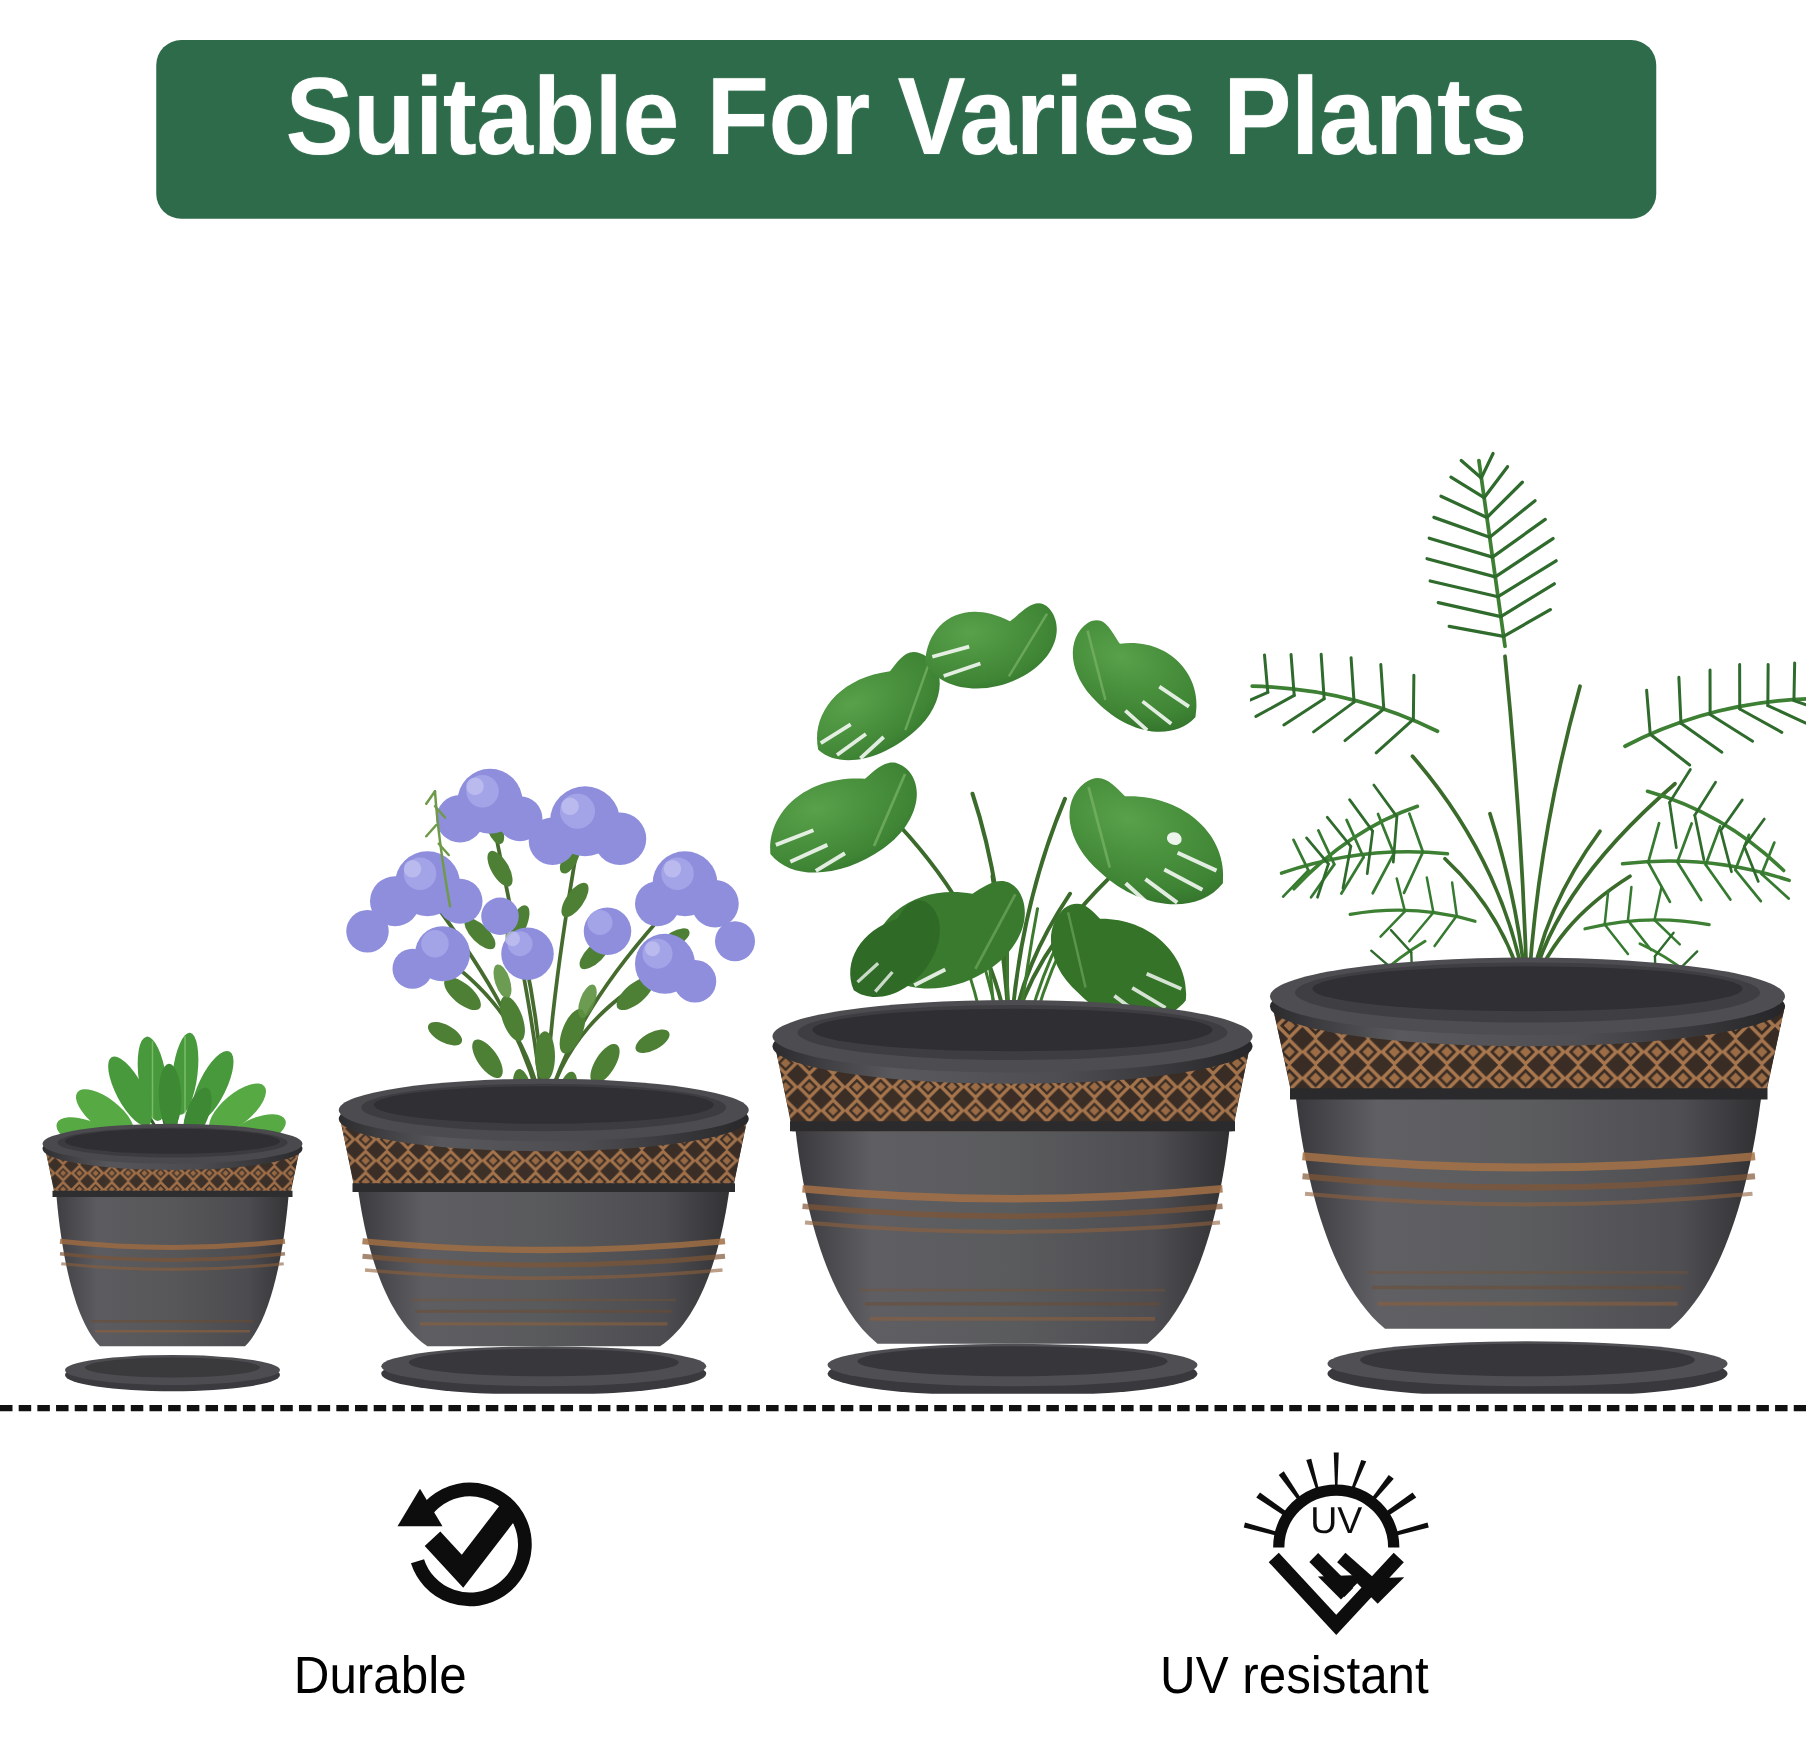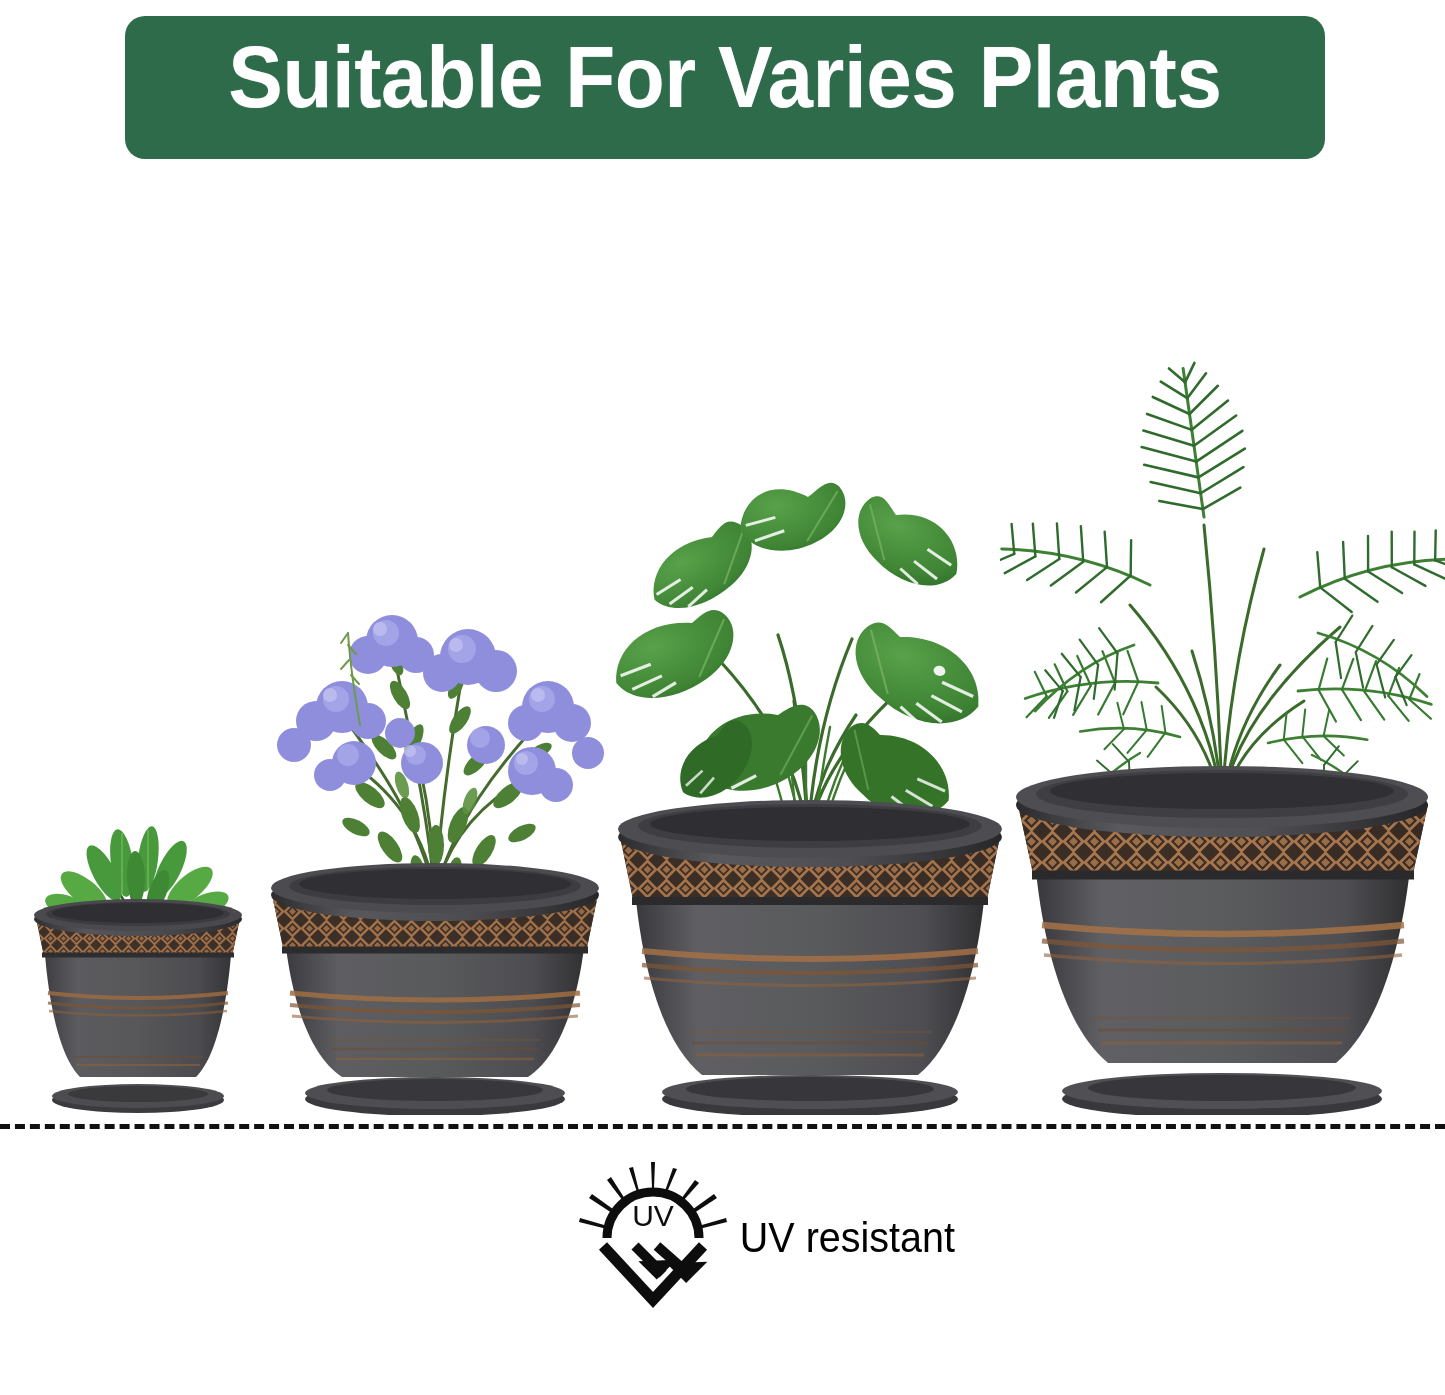--- a/index.html
+++ b/index.html
@@ -13,21 +13,21 @@
     position: relative;
     overflow: hidden;
     font-family: "Liberation Sans", sans-serif;
     background: #ffffff;
   }
 
   
   #header-banner {
     position: absolute;
     left: 125px;
-    top: 16px;
+    top: 32px;
     width: 1200px;
     height: 143px;
     background: #2d6b4a;
     border-radius: 20px;
     display: flex;
     align-items: center;
     justify-content: center;
     box-sizing: border-box;
     padding-bottom: 22px;
   }
@@ -75,22 +75,21 @@
     height: 235px;
     display: flex;
     align-items: flex-start;
     justify-content: space-around;
     padding: 0 30px;
     box-sizing: border-box;
   }
   .feature-item {
     width: 300px;
     display: flex;
-    flex-direction: row;
-    align-items: center;
+    flex-direction: column;
   }
   .feature-icon {
     height: 150px;
     display: flex;
     align-items: center;
     justify-content: center;
   }
   .feature-label {
     margin-top: 6px;
     font-family: "Liberation Sans Narrow", "Liberation Sans", sans-serif;
@@ -728,20 +727,32 @@
     </svg>
   </div>
 
 </div>
 
 <div id="divider"></div>
 
 <div id="feature-row">
 
 
+  <div class="feature-item">
+    <div class="feature-icon">
+      <svg width="140" height="140" viewBox="0 0 140 140">
+
+        <path d="M30 52 A44 44 0 1 1 28 84" fill="none" stroke="#0d0d0d" stroke-width="11" stroke-linecap="butt"></path>
+        <path d="M12 56 L30 26 L48 56 Z" fill="#0d0d0d"></path>
+
+        <path d="M40 66 L64 92 L104 40" fill="none" stroke="#0d0d0d" stroke-width="17" stroke-linecap="butt" stroke-linejoin="miter"></path>
+      </svg>
+    </div>
+    <div class="feature-label">Durable</div>
+  </div>
 
   <div class="feature-item">
     <div class="feature-icon">
       <svg width="160" height="150" viewBox="0 0 160 150">
 
         <g fill="#0d0d0d">
           <path d="M78 2 L82 2 L81 28 L79 28 Z"></path>
           <path d="M56 8 L60 7 L66 31 L64 32 Z"></path>
           <path d="M100 8 L104 9 L94 32 L92 31 Z"></path>
           <path d="M34 20 L38 17 L52 39 L50 41 Z"></path>

